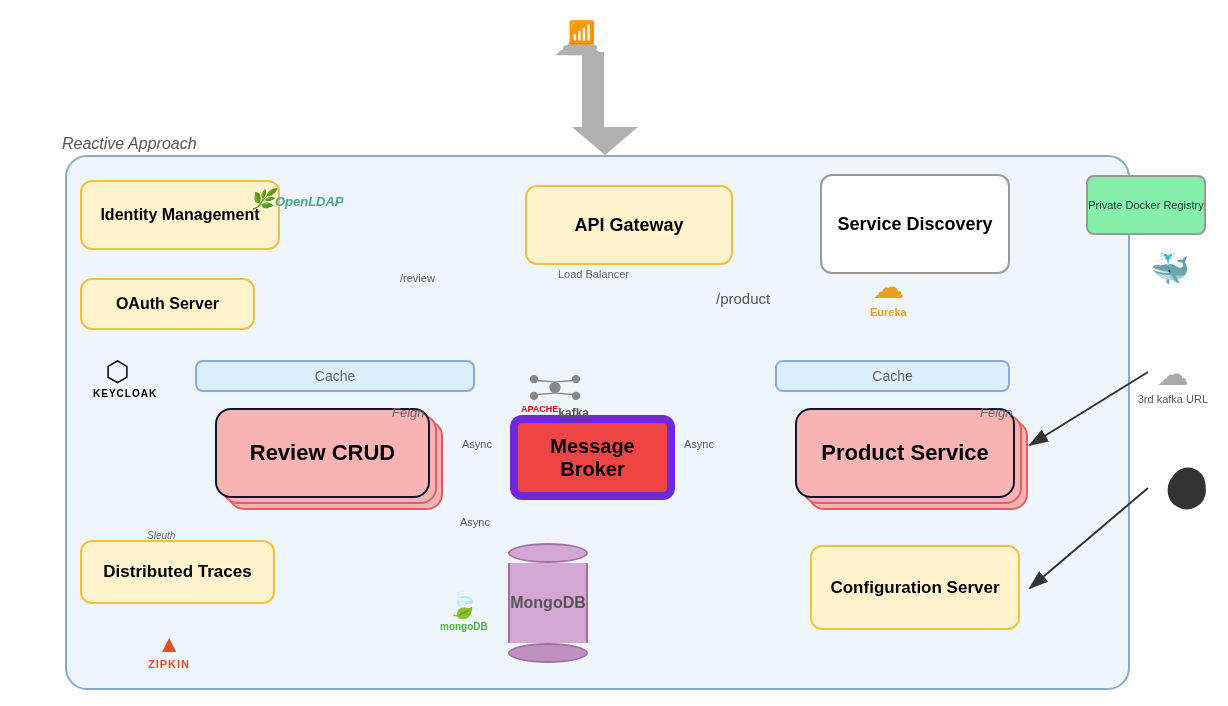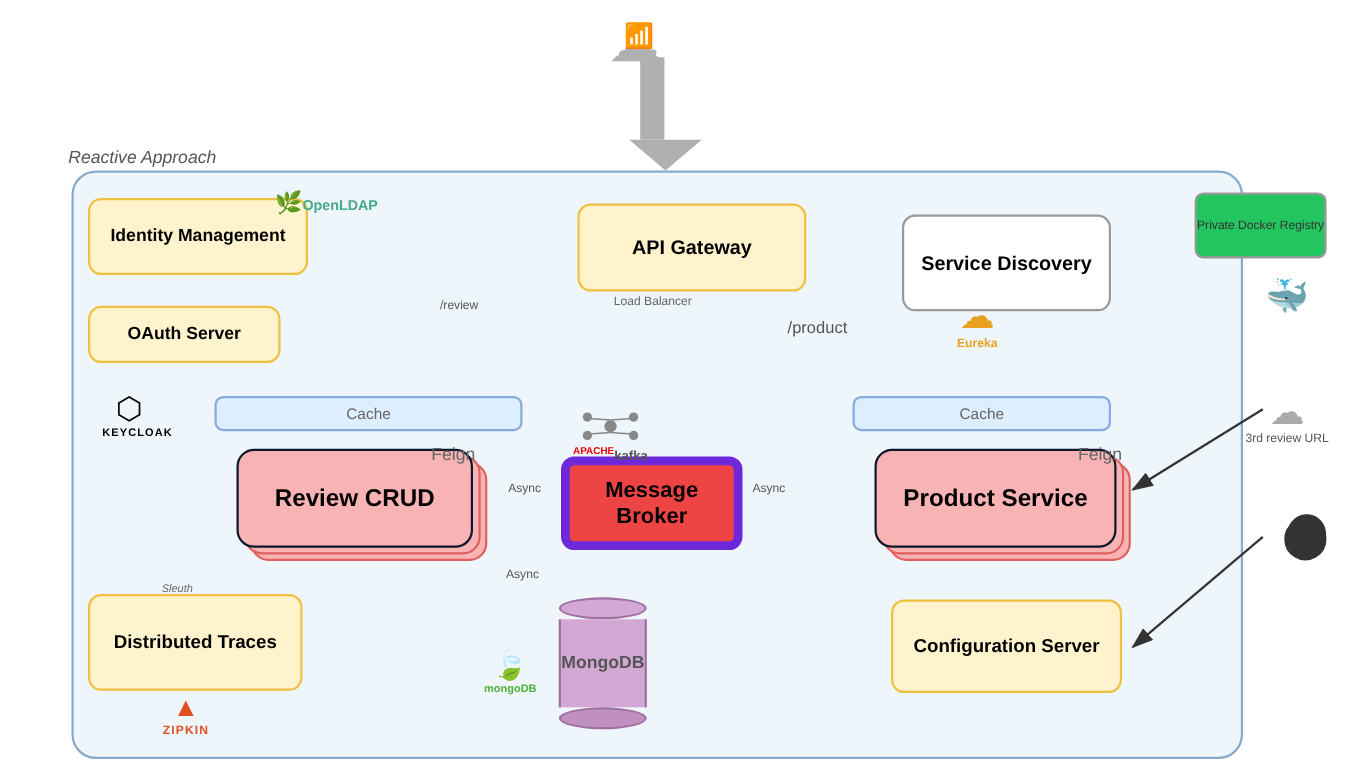--- a/index.html
+++ b/index.html
@@ -90,22 +90,23 @@
 
     
     .small-label {
       position: absolute;
       font-size: 11px;
       color: #555;
     }
 
     .feign-label {
       position: absolute;
-      font-size: 16px;
+      font-size: 13px;
       color: #666;
+      font-style: italic;
     }
 
     .sleuth-label {
       position: absolute;
       font-size: 10px;
       color: #666;
       font-style: italic;
     }
 
     .cylinder-top {
@@ -200,33 +201,33 @@
 <div style="position:absolute;top:20px;left:568px;font-size:22px;color:#ccc;">📶</div>
 
 <div style="position:absolute;top:135px;left:62px;font-size:16px;color:#555;font-style:italic;">Reactive Approach</div>
 
 <div style="position:absolute;top:155px;left:65px;width:1065px;height:535px;border:2.5px solid #88aacc;border-radius:22px;background:#eef5fb;"></div>
 
 <div class="box-yellow" style="left:525px;top:185px;width:208px;height:80px;">
   <span>API Gateway</span>
 </div>
 
-<div class="box-gray" style="left:820px;top:195px;width:190px;height:88px;">
+<div class="box-gray" style="left:820px;top:174px;width:190px;height:100px;">
   <span>Service Discovery</span>
 </div>
 
 <div class="box-yellow" style="left:80px;top:180px;width:200px;height:70px;font-size:16px;">
   <span>Identity Management</span>
 </div>
 
 <div class="box-yellow" style="left:80px;top:278px;width:175px;height:52px;font-size:16px;">
   <span>OAuth Server</span>
 </div>
 
-<div style="position:absolute;left:250px;top:172px;font-size:13px;color:#4a8;font-weight:bold;">
+<div style="position:absolute;left:250px;top:187px;font-size:13px;color:#4a8;font-weight:bold;font-style:italic;">
   <span style="color:#4a4;font-size:20px;">🌿</span><span>OpenLDAP</span>
 </div>
 
 <div style="position:absolute;left:78px;top:355px;text-align:center;">
   <div style="font-size:28px;">⬡</div>
   <div style="font-size:10px;font-weight:bold;letter-spacing:1px;padding-left:15px;">KEYCLOAK</div>
 </div>
 
 <div style="position:absolute;left:870px;top:268px;text-align:center;">
   <div style="font-size:32px;color:#e8a020;">☁</div>
@@ -281,21 +282,21 @@
 <div class="box-red" style="left:795px;top:408px;width:220px;height:90px;">
   <span>Product Service</span>
 </div>
 
 <div class="feign-label" style="position:absolute;left:980px;top:405px;">Feign</div>
 
 <div class="small-label" style="position:absolute;left:462px;top:438px;">Async</div>
 <div class="small-label" style="position:absolute;left:684px;top:438px;">Async</div>
 <div class="small-label" style="position:absolute;left:460px;top:516px;">Async</div>
 
-<div class="box-yellow" style="left:80px;top:540px;width:195px;height:88px;font-size:17px;">
+<div class="box-yellow" style="left:80px;top:540px;width:195px;height:64px;font-size:17px;">
   <span>Distributed Traces</span>
 </div>
 
 <div class="sleuth-label" style="position:absolute;left:147px;top:530px;">Sleuth</div>
 
 <div class="box-yellow" style="left:810px;top:545px;width:210px;height:85px;font-size:17px;">
   <span>Configuration Server</span>
 </div>
 
 <div style="position:absolute;left:508px;top:543px;">
@@ -309,29 +310,29 @@
 <div style="position:absolute;left:440px;top:590px;text-align:center;">
   <div style="font-size:26px;color:#4db33d;">🍃</div>
   <div style="font-size:10px;color:#4db33d;font-weight:bold;">mongoDB</div>
 </div>
 
 <div style="position:absolute;left:148px;top:630px;text-align:center;">
   <div style="font-size:24px;color:#e05020;">▲</div>
   <div style="font-size:11px;font-weight:bold;color:#e05020;letter-spacing:1px;">ZIPKIN</div>
 </div>
 
-<div style="position:absolute;right:22px;top:175px;width:120px;height:60px;border:2px solid #999;border-radius:8px;background:#22c55e;display:flex;align-items:center;justify-content:center;text-align:center;font-size:11px;color:#333;">
+<div style="position:absolute;right:22px;top:175px;width:120px;height:60px;border:2px solid #999;border-radius:8px;background:#86efac;display:flex;align-items:center;justify-content:center;text-align:center;font-size:11px;color:#333;">
   <span>Private Docker Registry</span>
 </div>
 
 <div style="position:absolute;right:38px;top:250px;font-size:32px;color:#099cec;">🐳</div>
 
 <div style="position:absolute;right:20px;top:355px;text-align:center;">
   <div style="font-size:32px;color:#aaa;">☁</div>
-  <div style="font-size:11px;color:#555;">3rd review URL</div>
+  <div style="font-size:11px;color:#555;">3rd kafka URL</div>
 </div>
 
 <div style="position:absolute;right:20px;top:465px;font-size:38px;color:#333;">⬤</div>
 <div style="position:absolute;right:20px;top:465px;font-size:38px;color:#333;">
   <svg width="40" height="40" viewBox="0 0 32 32" fill="#333">
     <path d="M16 2C8.27 2 2 8.27 2 16c0 6.18 4 11.42 9.58 13.27.7.13.96-.3.96-.68v-2.4c-3.9.85-4.72-1.88-4.72-1.88-.64-1.62-1.56-2.05-1.56-2.05-1.27-.87.1-.85.1-.85 1.4.1 2.14 1.44 2.14 1.44 1.25 2.14 3.27 1.52 4.07 1.16.13-.9.49-1.52.89-1.87-3.1-.35-6.37-1.55-6.37-6.9 0-1.52.54-2.77 1.43-3.75-.14-.35-.62-1.77.14-3.7 0 0 1.17-.37 3.83 1.43A13.3 13.3 0 0 1 16 9.26c1.18.01 2.37.16 3.48.47 2.65-1.8 3.82-1.43 3.82-1.43.76 1.93.28 3.35.14 3.7.89.98 1.43 2.23 1.43 3.75 0 5.36-3.28 6.54-6.4 6.88.5.43.95 1.28.95 2.59v3.83c0 .38.25.82.96.68C26 27.42 30 22.18 30 16c0-7.73-6.27-14-14-14z"></path>
   </svg>
 </div>
 
 <svg style="position:absolute;top:0;left:0;width:1228px;height:706px;pointer-events:none;" xmlns="http://www.w3.org/2000/svg">

